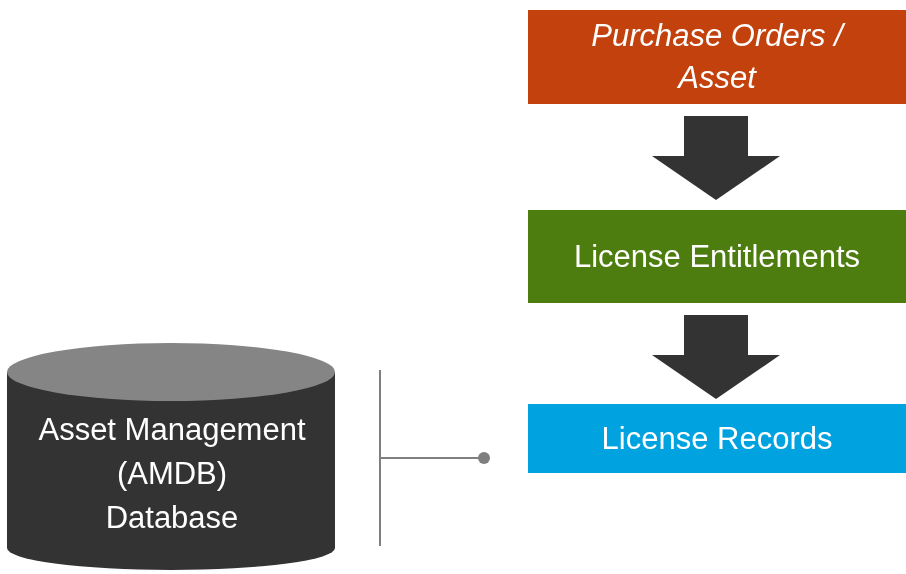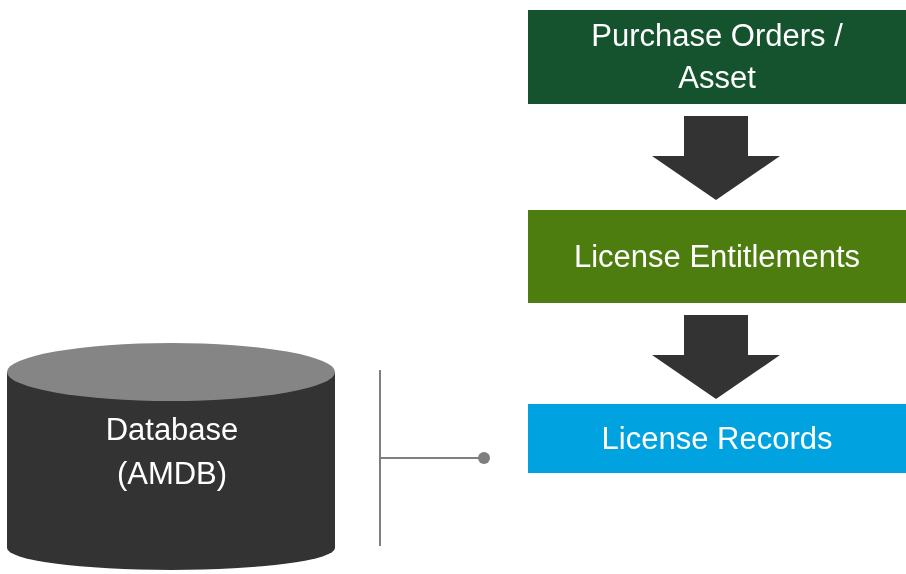--- a/index.html
+++ b/index.html
@@ -15,21 +15,21 @@
     svg.arrow { position: absolute; }
     #db-svg { position: absolute; left: 0; top: 330px; }
     .db-text { position: absolute; left: 8px; width: 328px; top: 408px; text-align: center;
                color: #ffffff; font-size: 31px; line-height: 44px; }
     .db-text span { display: block; }
     #conn-svg { position: absolute; left: 370px; top: 365px; }
   </style>
 </head>
 <body>
 
-<div class="box box-po" id="box-po" style="background: #14532d;">
+<div class="box box-po" id="box-po" style="background: #c2410c; font-style: italic;">
   <div>
     <span>Purchase Orders /</span>
     <span>Asset</span>
   </div>
 </div>
 
 <svg class="arrow" style="left:652px; top:116px;" width="128" height="84" viewBox="0 0 128 84">
   <polygon class="arrow-shape" points="32,0 96,0 96,40 128,40 64,84 0,40 32,40" fill="#333333"></polygon>
 </svg>
 
@@ -44,21 +44,22 @@
 <div class="box box-rec" id="box-rec" style="background: rgb(0, 162, 223);">
   <span>License Records</span>
 </div>
 
 <svg id="db-svg" width="345" height="244" viewBox="0 0 345 244">
   <path id="db-body" d="M7,42 L7,218 A164,22 0 0 0 335,218 L335,42 Z" fill="#333333"></path>
   <ellipse id="db-top" cx="171" cy="42" rx="164" ry="29" fill="#858585"></ellipse>
 </svg>
 
 <div class="db-text">
+  <span>Asset Management</span>
+  <span>(AMDB)</span>
   <span>Database</span>
-  <span>(AMDB)</span>
 </div>
 
 <svg id="conn-svg" width="130" height="190" viewBox="0 0 130 190">
   <line class="conn" x1="10" y1="5" x2="10" y2="181" stroke-width="2" stroke="#7f7f7f"></line>
   <line class="conn" x1="10" y1="93" x2="114" y2="93" stroke-width="2" stroke="#7f7f7f"></line>
   <circle id="conn-dot" cx="114" cy="93" r="6" fill="#7f7f7f"></circle>
 </svg>
 
 </body></html>

